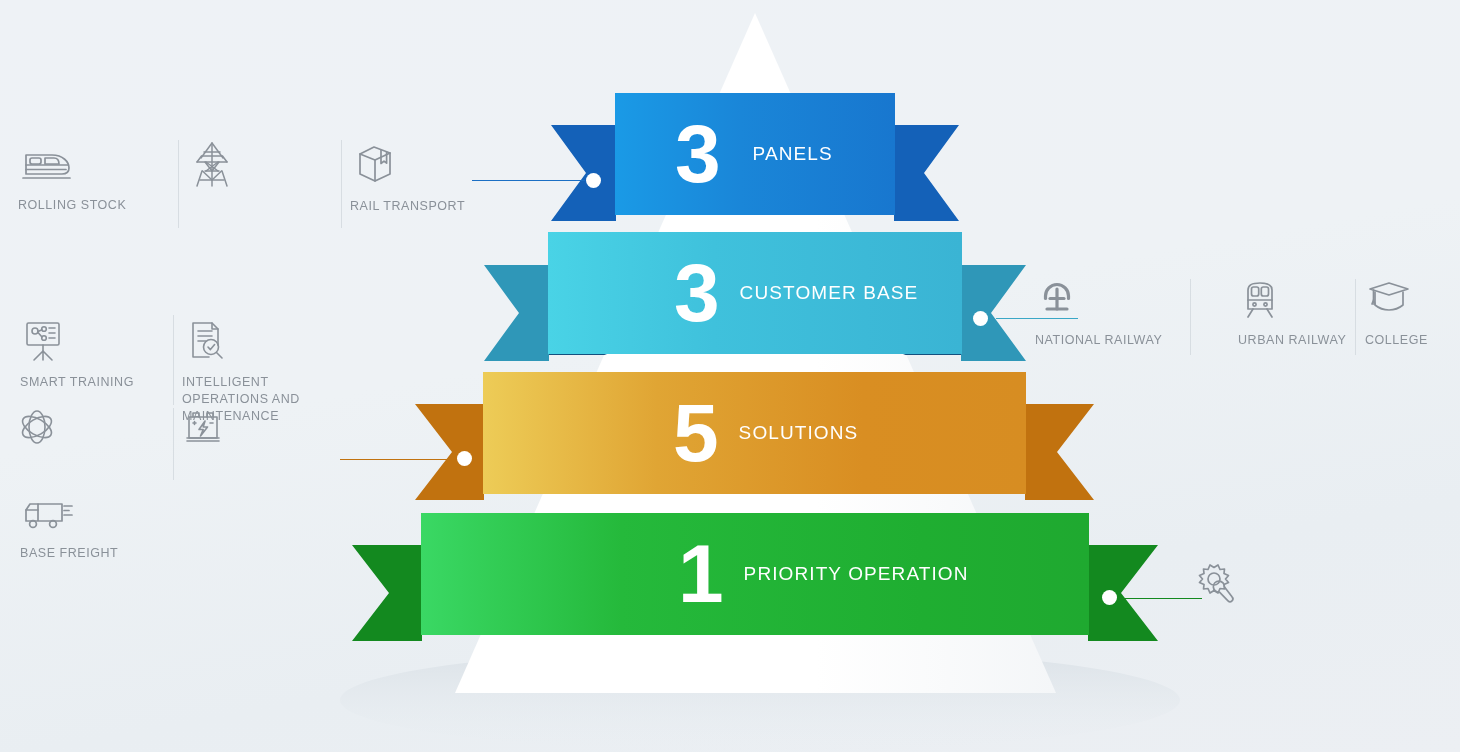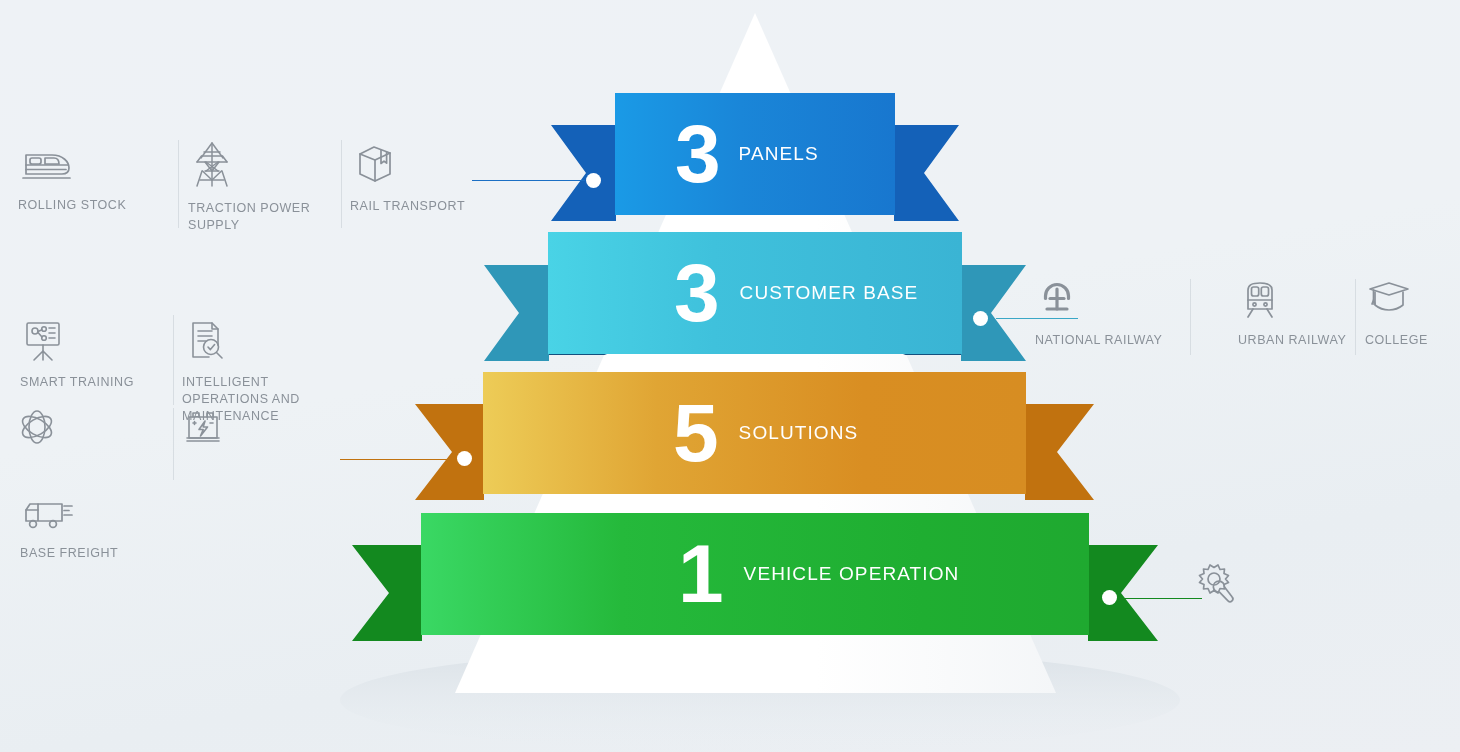--- a/index.html
+++ b/index.html
@@ -78,21 +78,21 @@
       <polygon points="551,125 616,125 616,221 551,221 586,173" fill="#1461b8"></polygon>
       <polygon points="959,125 894,125 894,221 959,221 924,173" fill="#1461b8"></polygon>
 
       <polygon points="616,193 616,215 674,215" fill="#0d3f7e"></polygon>
       <polygon points="894,193 894,215 836,215" fill="#0d3f7e"></polygon>
 
       <rect x="615" y="93" width="280" height="122" fill="url(#g-panels)"></rect>
     </svg>
     <div class="content" style="left:615px;top:93px;width:280px;height:122px;padding-left:60px;">
       <span class="num" style="font-size:82px;">3</span>
-      <span class="cap" style="margin-left:20px;">PANELS</span>
+      <span class="cap" style="margin-left:34px;">PANELS</span>
     </div>
     <div class="lead" style="left:472px;top:180px;width:113px;background:#1b6fc4;"></div>
     <div class="dot" style="left:586px;top:173px;"></div>
   </div>
 
   <div class="band" style="left:0;top:0;width:1460px;height:752px;">
     <svg width="1460" height="752" viewBox="0 0 1460 752">
       <defs>
         <linearGradient id="g-custbase" x1="0" y1="0" x2="1" y2="0">
           <stop offset="0%" stop-color="#49d3e6"></stop>
@@ -149,21 +149,21 @@
         </linearGradient>
       </defs>
       <polygon points="352,545 422,545 422,641 352,641 389,593" fill="#13891f"></polygon>
       <polygon points="1158,545 1088,545 1088,641 1158,641 1121,593" fill="#13891f"></polygon>
       <polygon points="422,613 422,635 484,635" fill="#0a5e14"></polygon>
       <polygon points="1088,613 1088,635 1026,635" fill="#0a5e14"></polygon>
       <rect x="421" y="513" width="668" height="122" fill="url(#g-priority)"></rect>
     </svg>
     <div class="content" style="left:421px;top:513px;width:668px;height:122px;padding-left:257px;">
       <span class="num" style="font-size:82px;">1</span>
-      <span class="cap" style="margin-left:22px;">VEHICLE OPERATION</span>
+      <span class="cap" style="margin-left:22px;">PRIORITY OPERATION</span>
     </div>
     <div class="lead" style="left:1124px;top:598px;width:78px;background:#13891f;"></div>
     <div class="dot" style="left:1102px;top:590px;"></div>
   </div>
 
   <div class="labelgroup" style="left:0;top:135;">
     <div class="sep" style="left:178px;top:140px;height:88px;"></div>
     <div class="sep" style="left:341px;top:140px;height:88px;"></div>
 
     <div class="item" style="left:18px;top:143px;width:160px;">
@@ -194,21 +194,20 @@
             <path d="M17 22 L24 31 L31 22"></path>
             <path d="M17 31 L31 31"></path>
             <path d="M14 31 L9 46 M34 31 L39 46"></path>
             <path d="M18 22 L30 31 M30 22 L18 31"></path>
             <path d="M14.5 31 L24 40 L33.5 31"></path>
             <path d="M12 40 L36 40"></path>
             <path d="M9 22 L13.5 16 M39 22 L34.5 16"></path>
           </g>
         </svg>
       </span>
-      <span class="txt" style="display:block;width:148px;">TRACTION POWER SUPPLY</span>
     </div>
 
     <div class="item" style="left:350px;top:140px;width:134px;">
       <span class="ico">
         <svg width="48" height="48" viewBox="0 0 48 48">
           <g fill="none" stroke="#8a9199" stroke-width="1.7" stroke-linecap="round" stroke-linejoin="round">
             <path d="M10 14 L24 7 L40 13 L40 34 L25 41 L10 34 Z"></path>
             <path d="M10 14 L25 20 L40 13"></path>
             <path d="M25 20 L25 41"></path>
             <path d="M31 10.3 L31 23.5 L34 21.2 L36.6 23.2 L36.6 12"></path>

